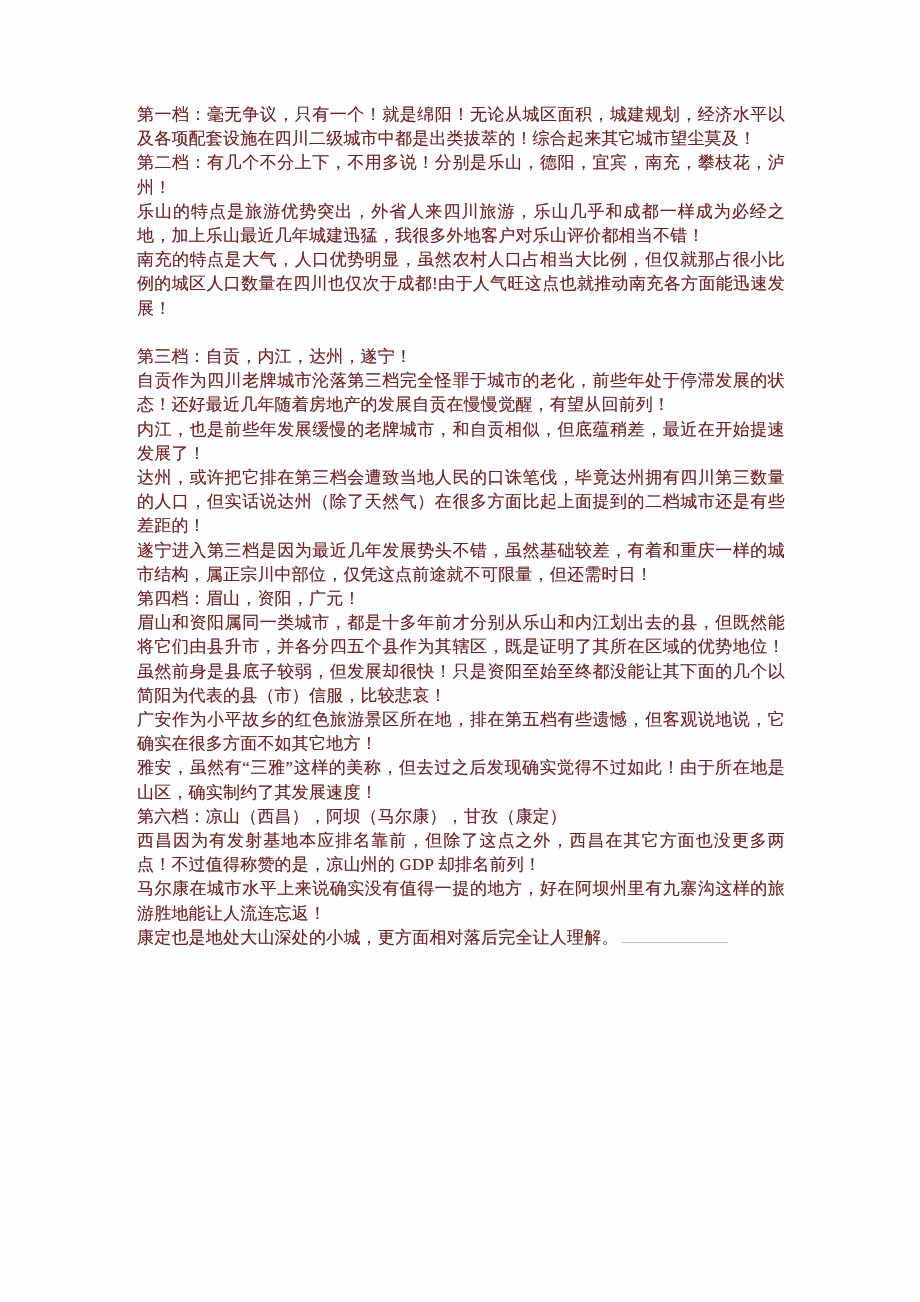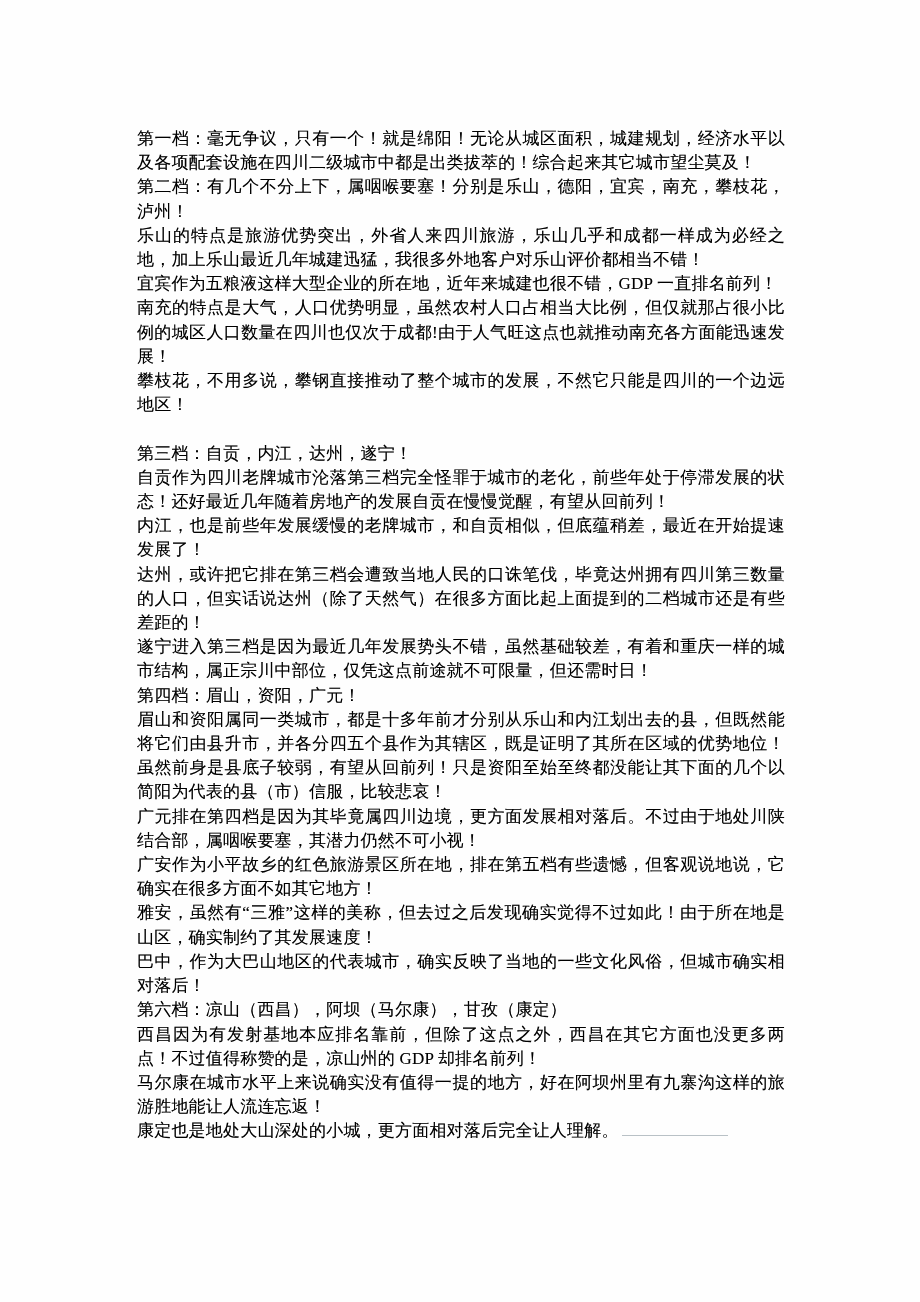--- a/index.html
+++ b/index.html
@@ -15,25 +15,24 @@
     overflow: hidden;
   }
   .textblock {
     position: absolute;
     left: 137px;
     top: 103px;
     width: 648px;
     font-family: "Liberation Serif", "DejaVu Serif", serif;
     font-size: 17px;
     line-height: 24.2px;
-    color: #000000;
+    color: #7f1d1d;
     text-align: justify;
     letter-spacing: 0.2px;
     text-shadow: 0 0 0.4px rgba(30,30,30,0.45);
-    margin-top: 24px;
   }
   .textblock p {
     margin: 0;
     padding: 0;
     min-height: 24.2px;
   }
   .underline-blank {
     display: inline-block;
     width: 106px;
     height: 13px;
@@ -41,37 +40,33 @@
     border-bottom: 1px solid #b9c1c6;
     vertical-align: baseline;
   }
 </style>
 </head>
 <body>
 
 <div class="page">
   <div class="textblock">
     <p>第一档：毫无争议，只有一个！就是绵阳！无论从城区面积，城建规划，经济水平以及各项配套设施在四川二级城市中都是出类拔萃的！综合起来其它城市望尘莫及！</p>
-    <p>第二档：有几个不分上下，属咽喉要塞！分别是乐山，德阳，宜宾，南充，攀枝花，泸州！</p>
+    <p>第二档：有几个不分上下，不用多说！分别是乐山，德阳，宜宾，南充，攀枝花，泸州！</p>
     <p>乐山的特点是旅游优势突出，外省人来四川旅游，乐山几乎和成都一样成为必经之地，加上乐山最近几年城建迅猛，我很多外地客户对乐山评价都相当不错！</p>
-    <p>宜宾作为五粮液这样大型企业的所在地，近年来城建也很不错，GDP 一直排名前列！</p>
     <p>南充的特点是大气，人口优势明显，虽然农村人口占相当大比例，但仅就那占很小比例的城区人口数量在四川也仅次于成都!由于人气旺这点也就推动南充各方面能迅速发展！</p>
-    <p>攀枝花，不用多说，攀钢直接推动了整个城市的发展，不然它只能是四川的一个边远地区！</p>
     <p></p>
     <p>第三档：自贡，内江，达州，遂宁！</p>
     <p>自贡作为四川老牌城市沦落第三档完全怪罪于城市的老化，前些年处于停滞发展的状态！还好最近几年随着房地产的发展自贡在慢慢觉醒，有望从回前列！</p>
     <p>内江，也是前些年发展缓慢的老牌城市，和自贡相似，但底蕴稍差，最近在开始提速发展了！</p>
     <p>达州，或许把它排在第三档会遭致当地人民的口诛笔伐，毕竟达州拥有四川第三数量的人口，但实话说达州（除了天然气）在很多方面比起上面提到的二档城市还是有些差距的！</p>
     <p>遂宁进入第三档是因为最近几年发展势头不错，虽然基础较差，有着和重庆一样的城市结构，属正宗川中部位，仅凭这点前途就不可限量，但还需时日！</p>
     <p>第四档：眉山，资阳，广元！</p>
-    <p>眉山和资阳属同一类城市，都是十多年前才分别从乐山和内江划出去的县，但既然能将它们由县升市，并各分四五个县作为其辖区，既是证明了其所在区域的优势地位！虽然前身是县底子较弱，有望从回前列！只是资阳至始至终都没能让其下面的几个以简阳为代表的县（市）信服，比较悲哀！</p>
-    <p>广元排在第四档是因为其毕竟属四川边境，更方面发展相对落后。不过由于地处川陕结合部，属咽喉要塞，其潜力仍然不可小视！</p>
+    <p>眉山和资阳属同一类城市，都是十多年前才分别从乐山和内江划出去的县，但既然能将它们由县升市，并各分四五个县作为其辖区，既是证明了其所在区域的优势地位！虽然前身是县底子较弱，但发展却很快！只是资阳至始至终都没能让其下面的几个以简阳为代表的县（市）信服，比较悲哀！</p>
     <p>广安作为小平故乡的红色旅游景区所在地，排在第五档有些遗憾，但客观说地说，它确实在很多方面不如其它地方！</p>
     <p>雅安，虽然有“三雅”这样的美称，但去过之后发现确实觉得不过如此！由于所在地是山区，确实制约了其发展速度！</p>
-    <p>巴中，作为大巴山地区的代表城市，确实反映了当地的一些文化风俗，但城市确实相对落后！</p>
     <p>第六档：凉山（西昌），阿坝（马尔康），甘孜（康定）</p>
     <p>西昌因为有发射基地本应排名靠前，但除了这点之外，西昌在其它方面也没更多两点！不过值得称赞的是，凉山州的 GDP 却排名前列！</p>
     <p>马尔康在城市水平上来说确实没有值得一提的地方，好在阿坝州里有九寨沟这样的旅游胜地能让人流连忘返！</p>
     <p>
       <span>康定也是地处大山深处的小城，更方面相对落后完全让人理解。</span><span class="underline-blank"></span>
     </p>
   </div>
 </div>
 
 </body></html>

